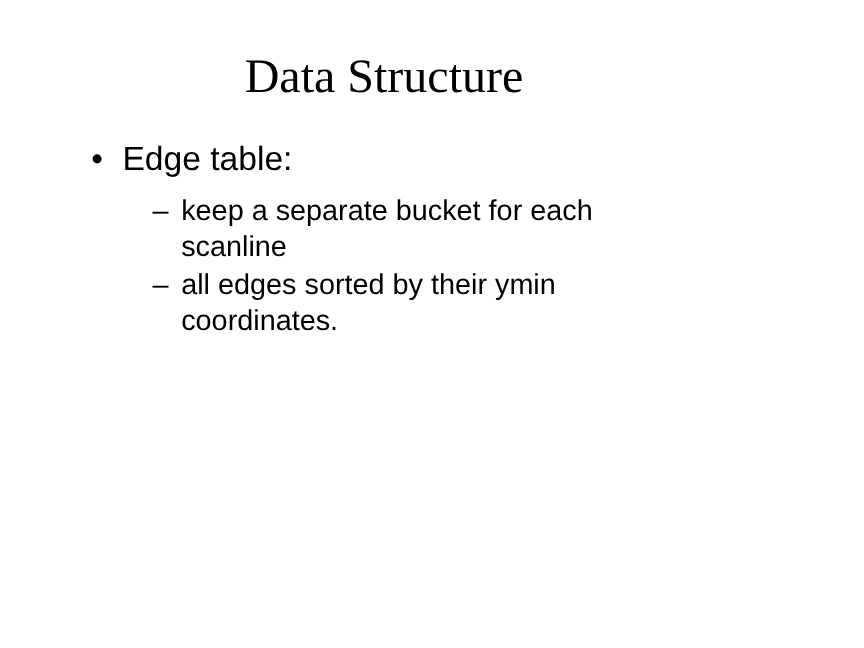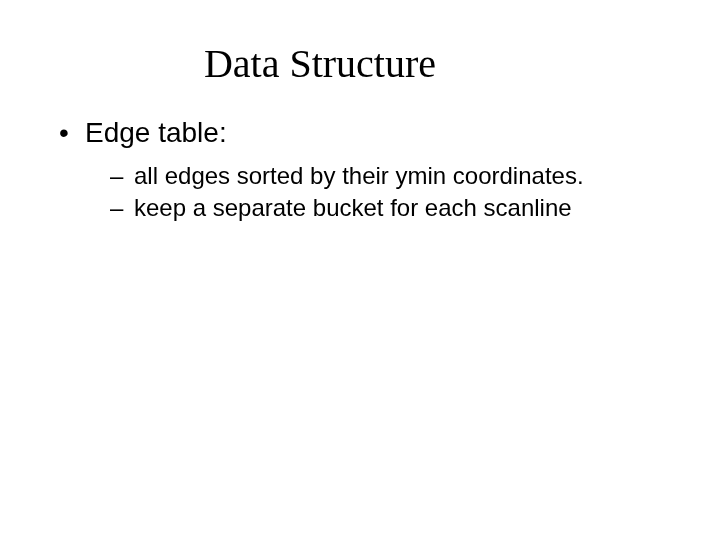--- a/index.html
+++ b/index.html
@@ -20,21 +20,21 @@
   .title {
     text-align: center;
     font-size: 40px;
     font-weight: normal;
     padding-top: 40px;
     font-family: "Times New Roman", Times, serif;
   }
   .body {
     font-family: Arial, Helvetica, sans-serif;
     font-size: 28px;
-    padding: 30px 55px 0 55px;
+    padding: 30px 55px 0 72px;
   }
   .bullet-l1 {
     position: relative;
     padding-left: 30px;
     margin-bottom: 12px;
   }
   .bullet-l1::before {
     content: "•";
     position: absolute;
     left: 4px;
@@ -61,20 +61,20 @@
 <body>
 
 <div class="slide">
   <div class="title">Data Structure</div>
   <div class="body">
     <div class="bullet-l1">
       <span>Edge table:</span>
     </div>
     <div class="sublist">
       <div class="bullet-l2">
-        <span>all edges sorted by their ymin coordinates.</span>
+        <span>keep a separate bucket for each scanline</span>
       </div>
       <div class="bullet-l2">
-        <span>keep a separate bucket for each scanline</span>
+        <span>all edges sorted by their ymin coordinates.</span>
       </div>
     </div>
   </div>
 </div>
 
 </body></html>

